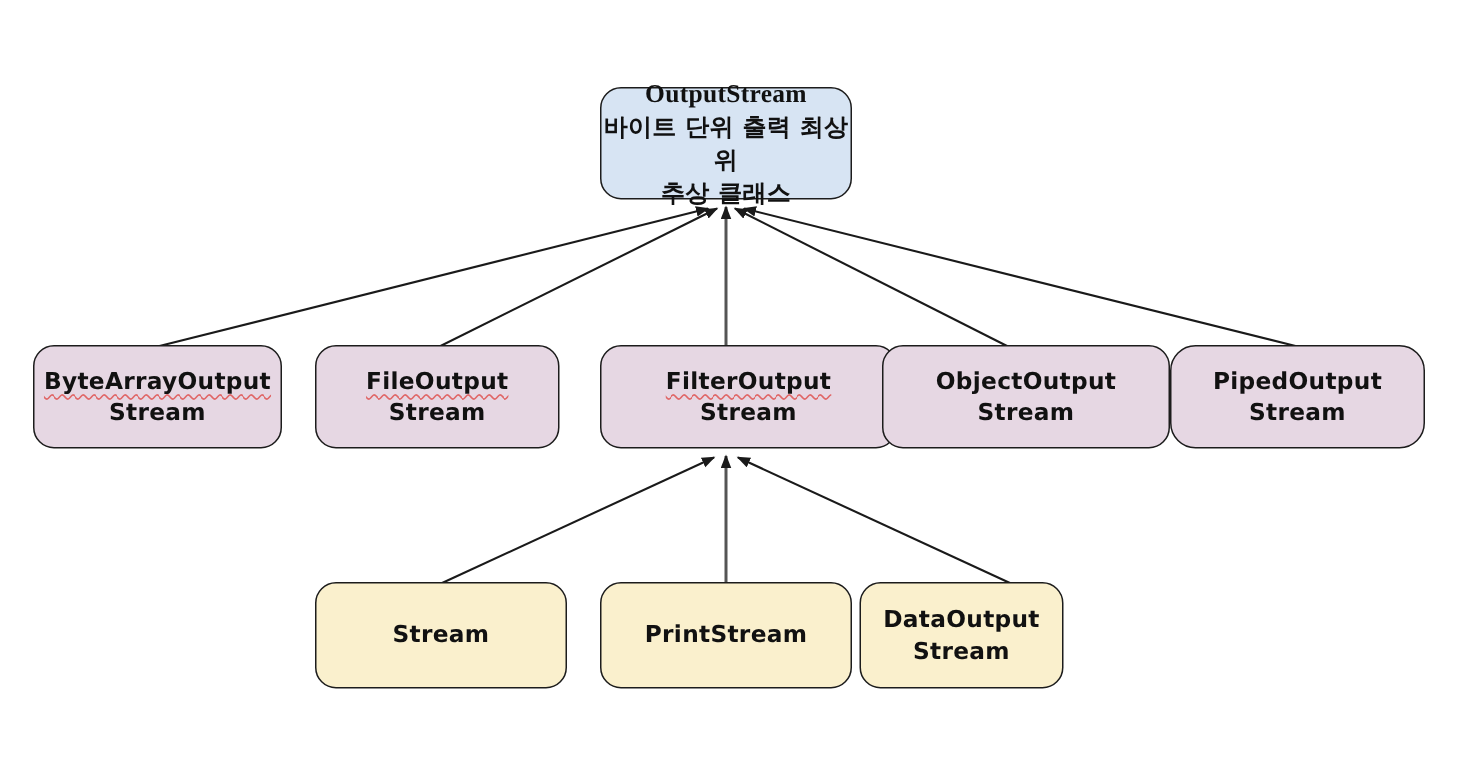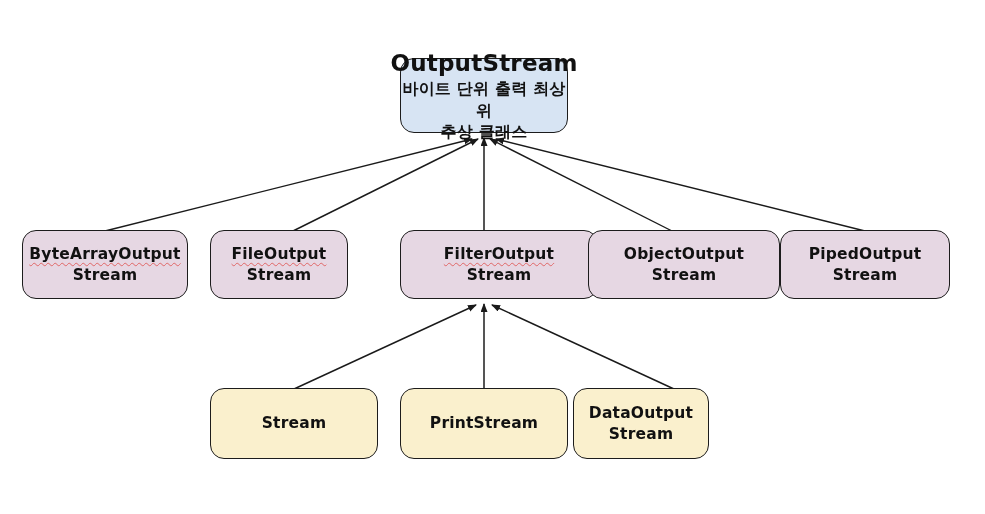--- a/index.html
+++ b/index.html
@@ -36,29 +36,29 @@
     text-align:center;
     color:var(--text);
     font-weight:bold;
     line-height:1.32;
     letter-spacing:0.2px;
   }
   .node-root{
     left:400px;top:58px;width:168px;height:75px;
     background:var(--root-fill);
   }
-  .node-root .title{font-size:23px;}
+  .node-root .title{font-size:17px;font-family:Liberation Serif, serif;}
   .node-root .desc{font-size:16px;line-height:1.35;}
   .node-mid{background:var(--middle-fill);top:230px;height:69px;font-size:15.5px;}
   .node-bot{background:var(--bottom-fill);top:388px;height:71px;font-size:15.5px;}
   .pos-m0{left:22px;width:166px;}
-  .pos-m1{left:210px;width:138px;}
+  .pos-m1{left:210px;width:163px;}
   .pos-m2{left:400px;width:198px;}
   .pos-m3{left:588px;width:192px;}
-  .pos-m4{left:780px;width:170px;}
+  .pos-m4{left:780px;width:170px;border-radius:17px;}
   .pos-b0{left:210px;width:168px;}
   .pos-b1{left:400px;width:168px;}
   .pos-b2{left:573px;width:136px;}
   .squiggle{
     text-decoration-line:underline;
     text-decoration-style:wavy;
     text-decoration-color:var(--squiggle);
     text-decoration-thickness:1px;
     text-underline-offset:3px;
   }

